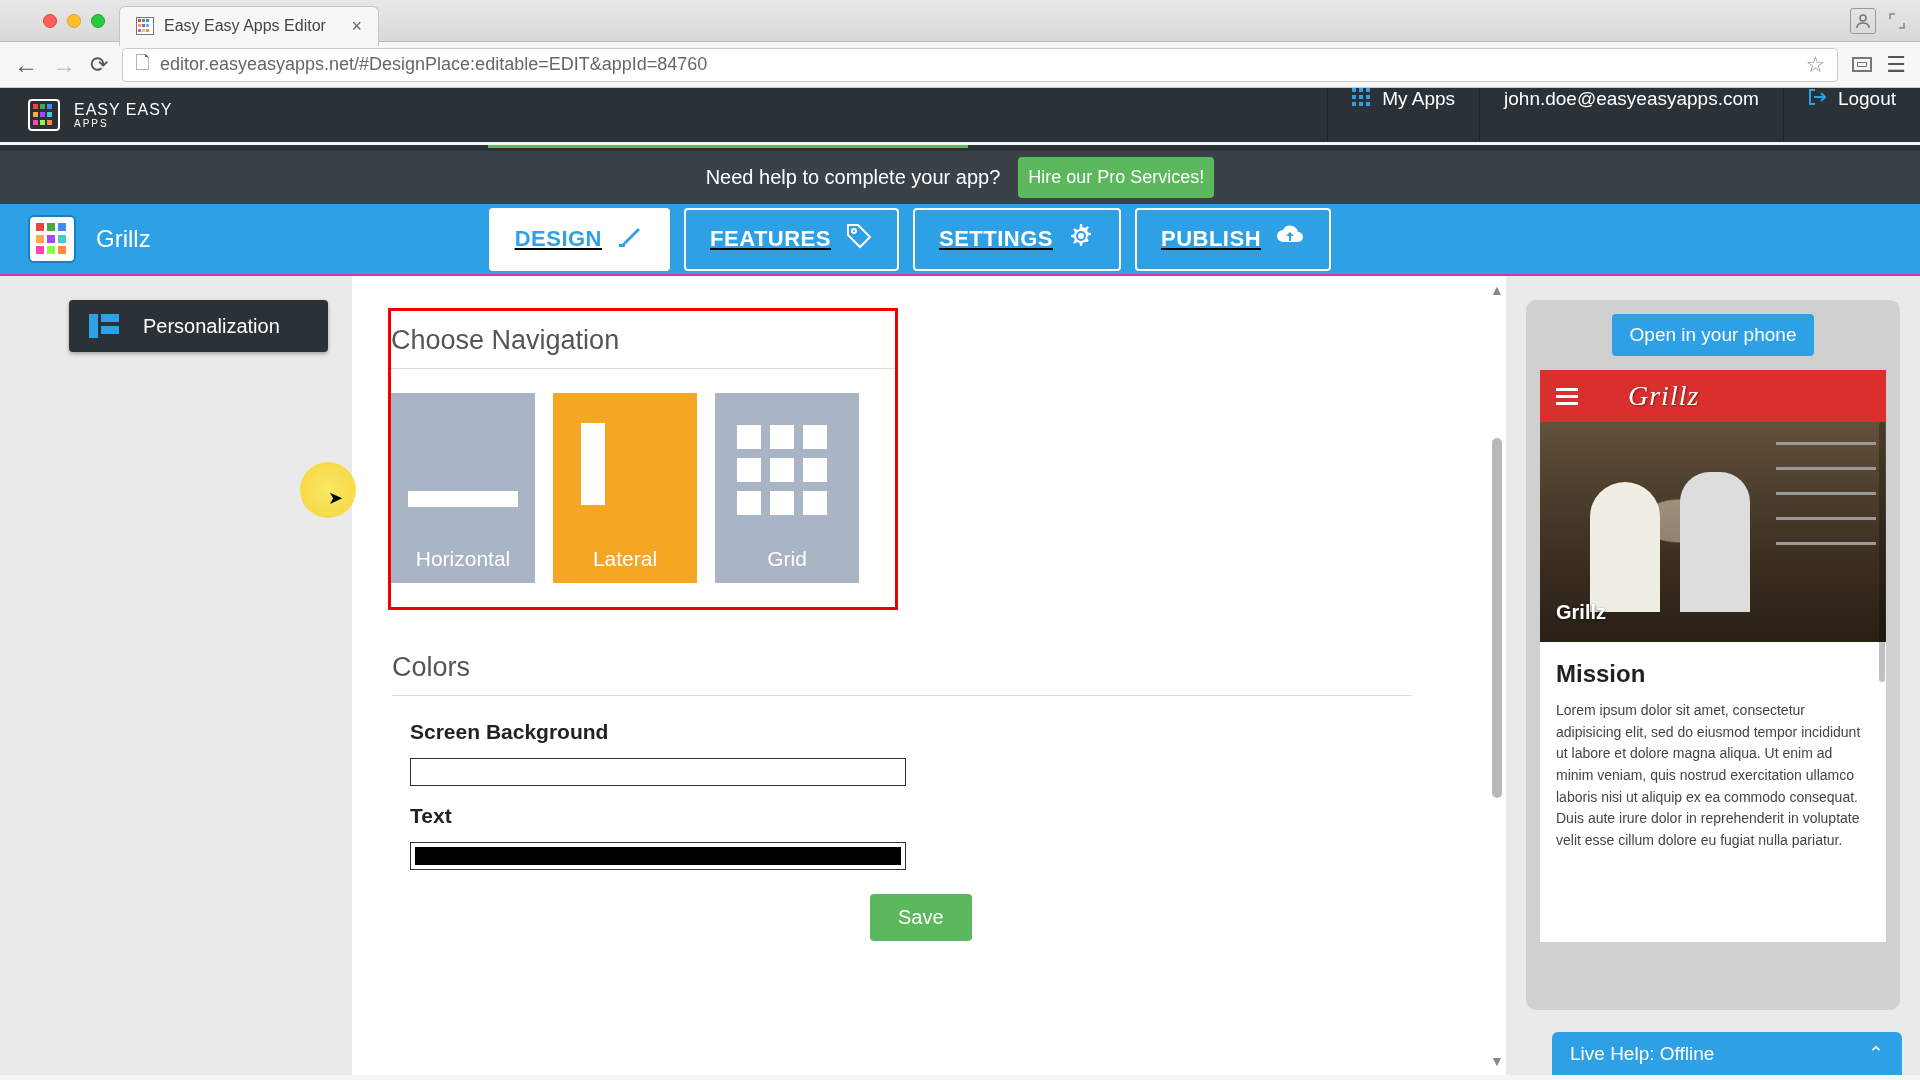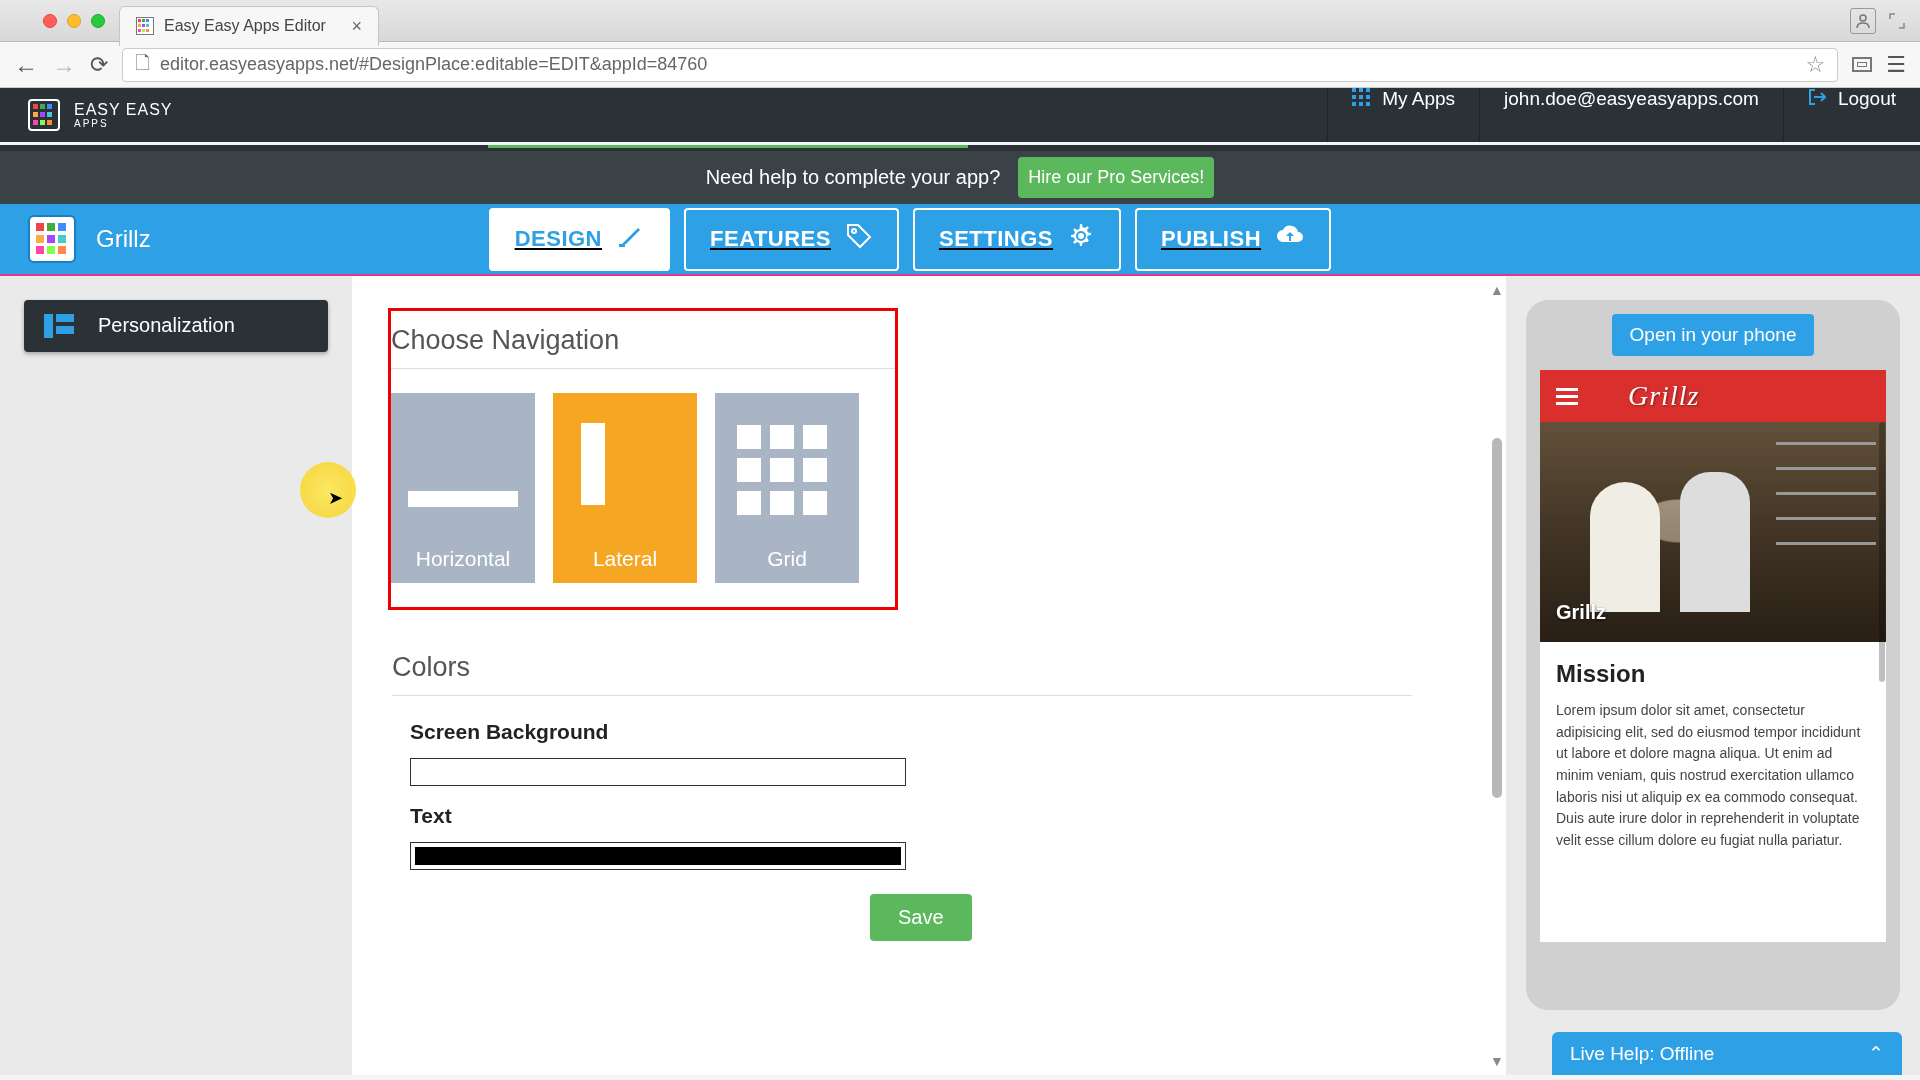--- a/index.html
+++ b/index.html
@@ -54,21 +54,21 @@
 .app-icon div { width: 8px; height: 8px; }
 .app-name { color: #fff; font-size: 24px; }
 .nav-tabs { display: flex; gap: 14px; margin-left: 310px; text-decoration: underline; }
 .nav-tab { background: transparent; border: 2px solid #fff; border-radius: 4px; padding: 12px 24px; display: flex; align-items: center; gap: 14px; color: #fff; font-size: 22px; font-weight: 600; cursor: pointer; letter-spacing: 0.5px; }
 .nav-tab.active { background: #fff; color: #2ea0e6; }
 .nav-tab .ic { font-size: 26px; }
 
 
 .main { display: flex; height: calc(100% - 50px - 46px - 54px - 6px - 53px - 72px); }
 .sidebar { width: 352px; background: #eaeaea; padding: 24px; }
-.side-item { background: #2a3238; border-radius: 4px; padding: 14px 20px; display: flex; align-items: flex-start; gap: 24px; color: #fff; font-size: 20px; cursor: pointer; box-shadow: 0 2px 4px rgba(0,0,0,0.3); }
+.side-item { background: #2a3238; border-radius: 4px; padding: 14px 20px; display: flex; align-items: center; gap: 24px; color: #fff; font-size: 20px; cursor: pointer; box-shadow: 0 2px 4px rgba(0,0,0,0.3); margin-left: 45px; }
 .side-item .ic { width: 30px; height: 24px; position: relative; }
 .side-item .ic::before { content:''; position:absolute; left:0; top:0; width:9px; height:24px; background:#2ea0e6; }
 .side-item .ic::after { content:''; position:absolute; left:12px; top:0; width:18px; height:8px; background:#2ea0e6; box-shadow: 0 12px 0 #2ea0e6; }
 
 .content { flex: 1; background: #fff; padding: 32px 40px; overflow-y: hidden; position: relative; }
 .content-inner { width: 1026px; }
 .red-box { border: 3px solid #e00; padding: 14px 0 24px; margin-bottom: 42px; width: 510px; margin-left: -4px; }
 .section-title { font-size: 27px; color: #555; font-weight: 400; padding-bottom: 12px; border-bottom: 1px solid #ddd; margin-bottom: 24px; }
 .section-title.full { width: 1020px; }
 .nav-cards { display: flex; gap: 18px; }
@@ -85,21 +85,21 @@
 .color-swatch .inner { width: 100%; height: 100%; }
 .save-btn { background: #5cb85c; color: #fff; padding: 12px 28px; border: none; border-radius: 4px; font-size: 20px; margin: 24px 0 0 478px; cursor: pointer; }
 
 .scrollbar { position: absolute; right: 0; top: 0; width: 18px; height: 100%; display:flex; flex-direction:column; align-items:center; padding: 6px 0; }
 .scrollbar .arr { color:#888; font-size:14px; }
 .scrollbar .thumb { width: 10px; background: #b8b8b8; border-radius:5px; margin-top: 140px; height: 360px; }
 .scrollbar .arr.bot { margin-top:auto; }
 
 
 .preview-pane { width: 414px; background: #eaeaea; padding: 24px 20px; position: relative; }
-.phone { width: 374px; height: 710px; background: #d0d0d0; border-radius: 22px; padding: 14px; }
+.phone { width: 374px; height: 710px; background: #d0d0d0; border-radius: 10px; padding: 14px; }
 .open-phone-btn { background: #2ea0e6; color: #fff; padding: 10px 18px; border-radius: 4px; border: none; font-size: 19px; display:block; margin: 0 auto 14px; cursor: pointer; }
 .phone-screen { width: 346px; height: 572px; background: #fff; overflow: hidden; position: relative; }
 .phone-header { background: #d9302e; height: 52px; display:flex; align-items:center; padding: 0 16px; gap: 50px; }
 .phone-header .ham { display:flex; flex-direction:column; gap:4px; }
 .phone-header .ham div { width: 22px; height:3px; background:#fff; }
 .phone-header .title { color:#fff; font-family: Georgia, serif; font-style: italic; font-size: 28px; text-shadow: 1px 1px 2px rgba(0,0,0,0.4); letter-spacing: 1px; }
 .phone-hero { height: 220px; background: linear-gradient(rgba(80,60,40,0.3), rgba(30,20,10,0.6)), radial-gradient(ellipse at 40% 45%, #e8d8c0 12%, transparent 13%), linear-gradient(#6b5a42, #3a3026); position: relative; }
 .phone-hero::before { content:''; position:absolute; left: 50px; top: 60px; width: 70px; height: 130px; background: #f0ede4; border-radius: 40px 40px 0 0; }
 .phone-hero .chef { position:absolute; left: 140px; top: 50px; width: 70px; height: 140px; background: #ddd; border-radius: 30px 30px 0 0; }
 .phone-hero .shelves { position:absolute; right: 10px; top: 20px; width: 100px; height: 120px; background: repeating-linear-gradient(#999 0 3px, transparent 3px 25px); }

